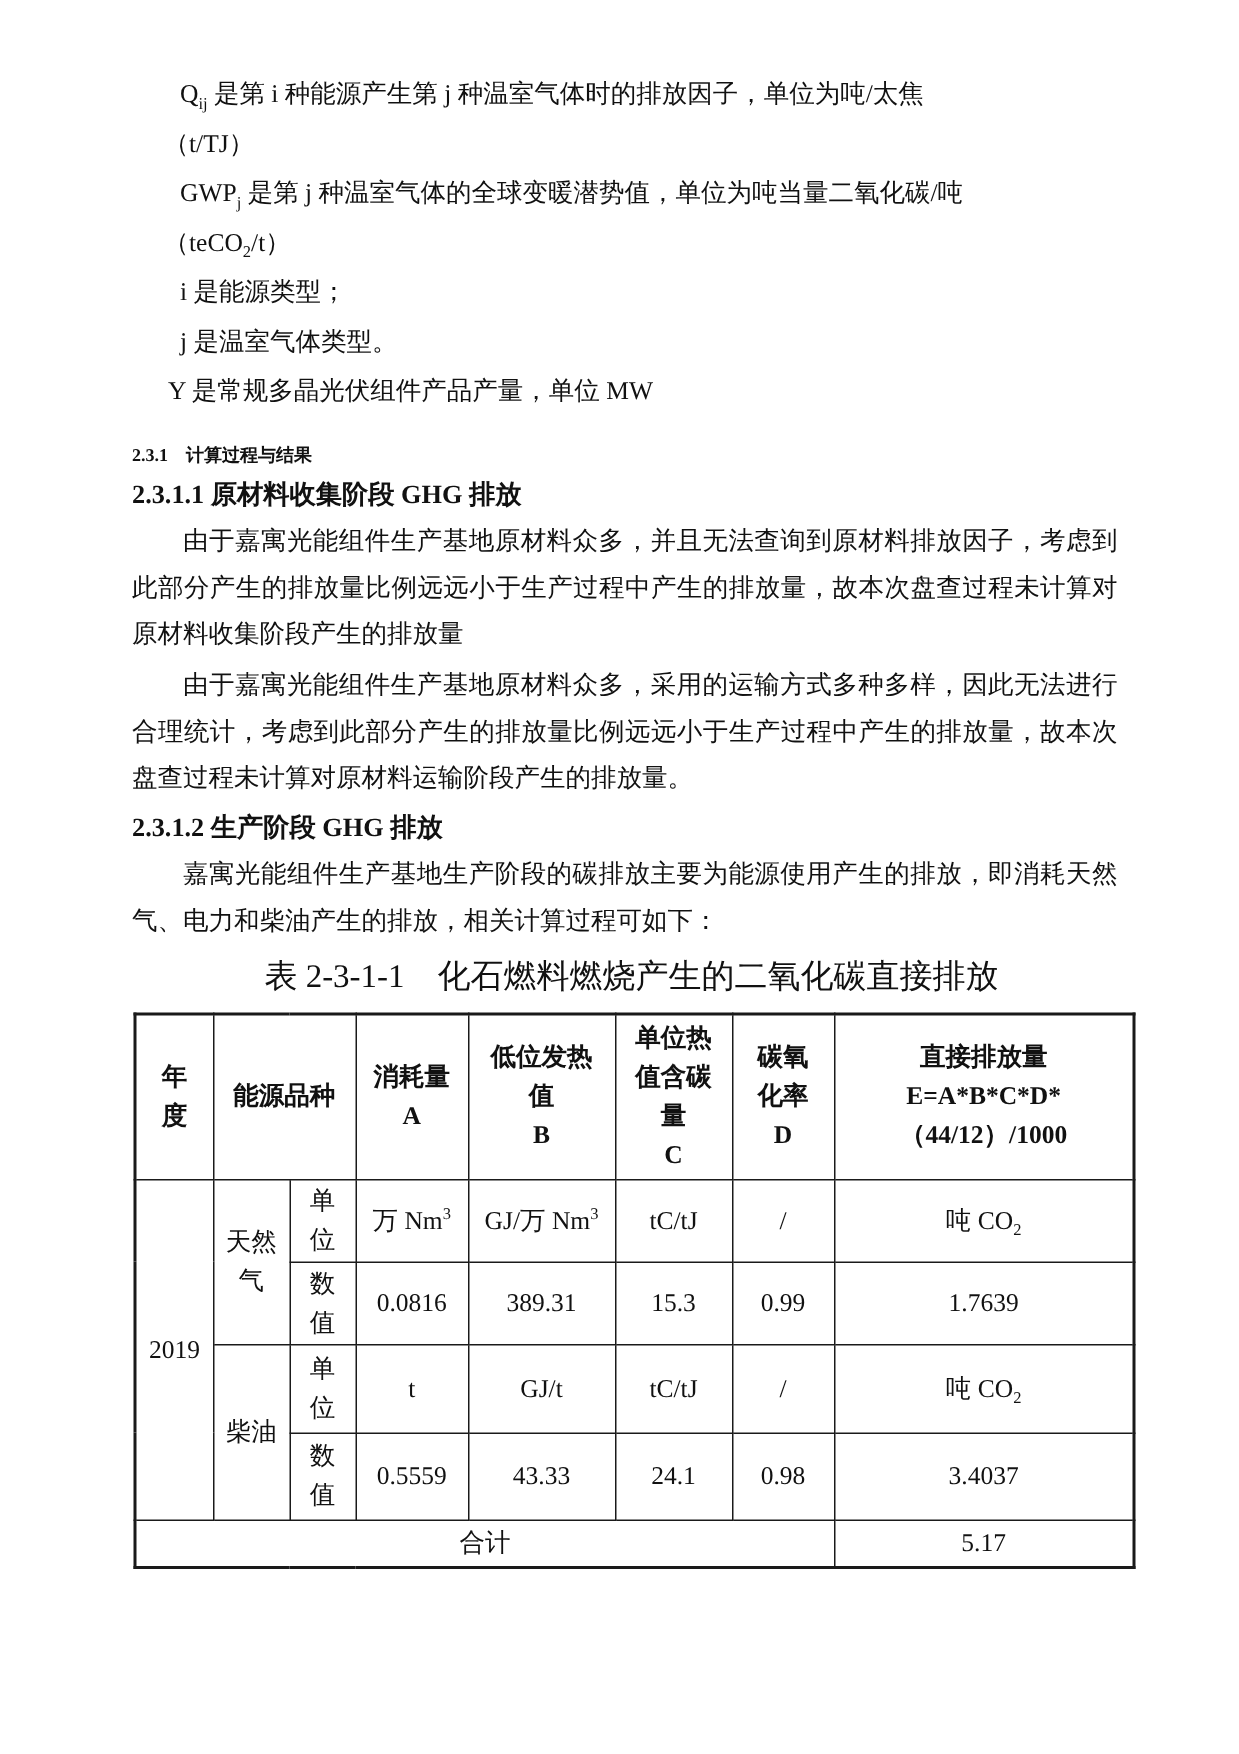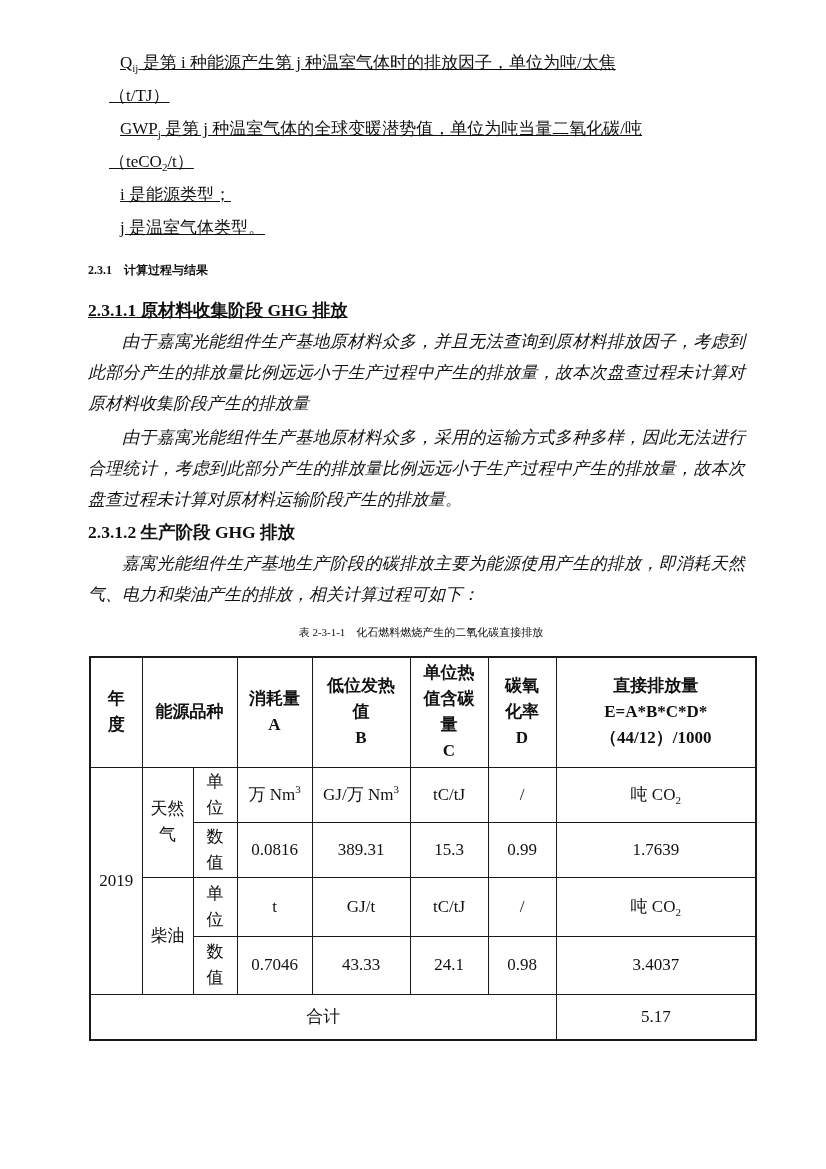--- a/index.html
+++ b/index.html
@@ -17,59 +17,57 @@
   }
   .text-col { width: 657px; }
 
   
   .defs { margin-top: 46px; }
   .def {
     margin: 0;
     font-size: 17px;
     line-height: 33px;
     white-space: nowrap;
-    text-decoration: underline;
   }
   .ind-a { padding-left: 32px; }
   .ind-b { padding-left: 21px; }
   .ind-c { padding-left: 24px; }
   sub { font-size: 11px; line-height: 0; }
   sup { font-size: 11px; line-height: 0; }
 
   
   .h1 {
     margin: 13px 0 0 0;
     font-size: 12px; font-weight: bold;
     line-height: 27px;
   }
   .h2 {
     margin: 0;
     font-size: 17.5px; font-weight: bold;
     line-height: 25px;
   }
-  .h2a { margin-top: 14px; text-decoration: underline; }
+  .h2a { margin-top: 0; }
   .h2b { margin-top: 3px; }
   .h2c { margin-top: 5px; }
 
   
   .para {
     margin: 3px 0 0 0;
     font-size: 17px;
     line-height: 31px;
     text-align: justify;
     text-indent: 34px;
-    font-style: italic;
   }
 
   
   .caption {
     margin: 9px 0 0 0;
     width: 666px;
     text-align: center;
-    font-size: 11px;
+    font-size: 22px;
     line-height: 26px;
   }
 
   
   table.emissions {
     margin: 11px 0 0 1px;
     border-collapse: collapse;
     table-layout: fixed;
     width: 666px;
     border: 2px solid #1a1a1a;
@@ -86,34 +84,35 @@
     font-weight: bold;
     white-space: pre-line;
     line-height: 26px;
   }
   td.pre { white-space: pre-line; line-height: 26px; }
   tr.row-header   { height: 110px; }
   tr.row-ng-unit  { height: 55px; }
   tr.row-ng-val   { height: 55px; }
   tr.row-d-unit   { height: 59px; }
   tr.row-d-val    { height: 58px; }
-  tr.row-total    { height: 46px; margin-left: 23px; }
+  tr.row-total    { height: 32px; margin-left: 23px; }
 </style>
 </head>
 <body>
 
 <div class="page">
 
   <section class="defs text-col">
     <p class="def ind-a"><span>Q</span><sub>ij</sub><span> 是第 i 种能源产生第 j 种温室气体时的排放因子，单位为吨/太焦</span></p>
     <p class="def ind-b">（t/TJ）</p>
     <p class="def ind-a"><span>GWP</span><sub>j</sub><span> 是第 j 种温室气体的全球变暖潜势值，单位为吨当量二氧化碳/吨</span></p>
     <p class="def ind-b"><span>（teCO</span><sub>2</sub><span>/t）</span></p>
     <p class="def ind-a">i 是能源类型；</p>
     <p class="def ind-a">j 是温室气体类型。</p>
+    <p class="def ind-c">Y 是常规多晶光伏组件产品产量，单位 MW</p>
   </section>
 
   <div class="h1 text-col">2.3.1　计算过程与结果</div>
 
   <div class="h2 h2a text-col">2.3.1.1 原材料收集阶段 GHG 排放</div>
   <p class="para text-col">由于嘉寓光能组件生产基地原材料众多，并且无法查询到原材料排放因子，考虑到此部分产生的排放量比例远远小于生产过程中产生的排放量，故本次盘查过程未计算对原材料收集阶段产生的排放量</p>
 
   <p class="para text-col">由于嘉寓光能组件生产基地原材料众多，采用的运输方式多种多样，因此无法进行合理统计，考虑到此部分产生的排放量比例远远小于生产过程中产生的排放量，故本次盘查过程未计算对原材料运输阶段产生的排放量。</p>
 
   <div class="h2 h2c text-col">2.3.1.2 生产阶段 GHG 排放</div>
@@ -180,21 +179,21 @@
 位</td>
         <td>t</td>
         <td>GJ/t</td>
         <td>tC/tJ</td>
         <td>/</td>
         <td><span>吨 CO</span><sub>2</sub></td>
       </tr>
       <tr class="row-d-val">
         <td class="pre">数
 值</td>
-        <td>0.7046</td>
+        <td>0.5559</td>
         <td>43.33</td>
         <td>24.1</td>
         <td>0.98</td>
         <td>3.4037</td>
       </tr>
       <tr class="row-total">
         <td colspan="7">合计</td>
         <td>5.17</td>
       </tr>
     </tbody>

